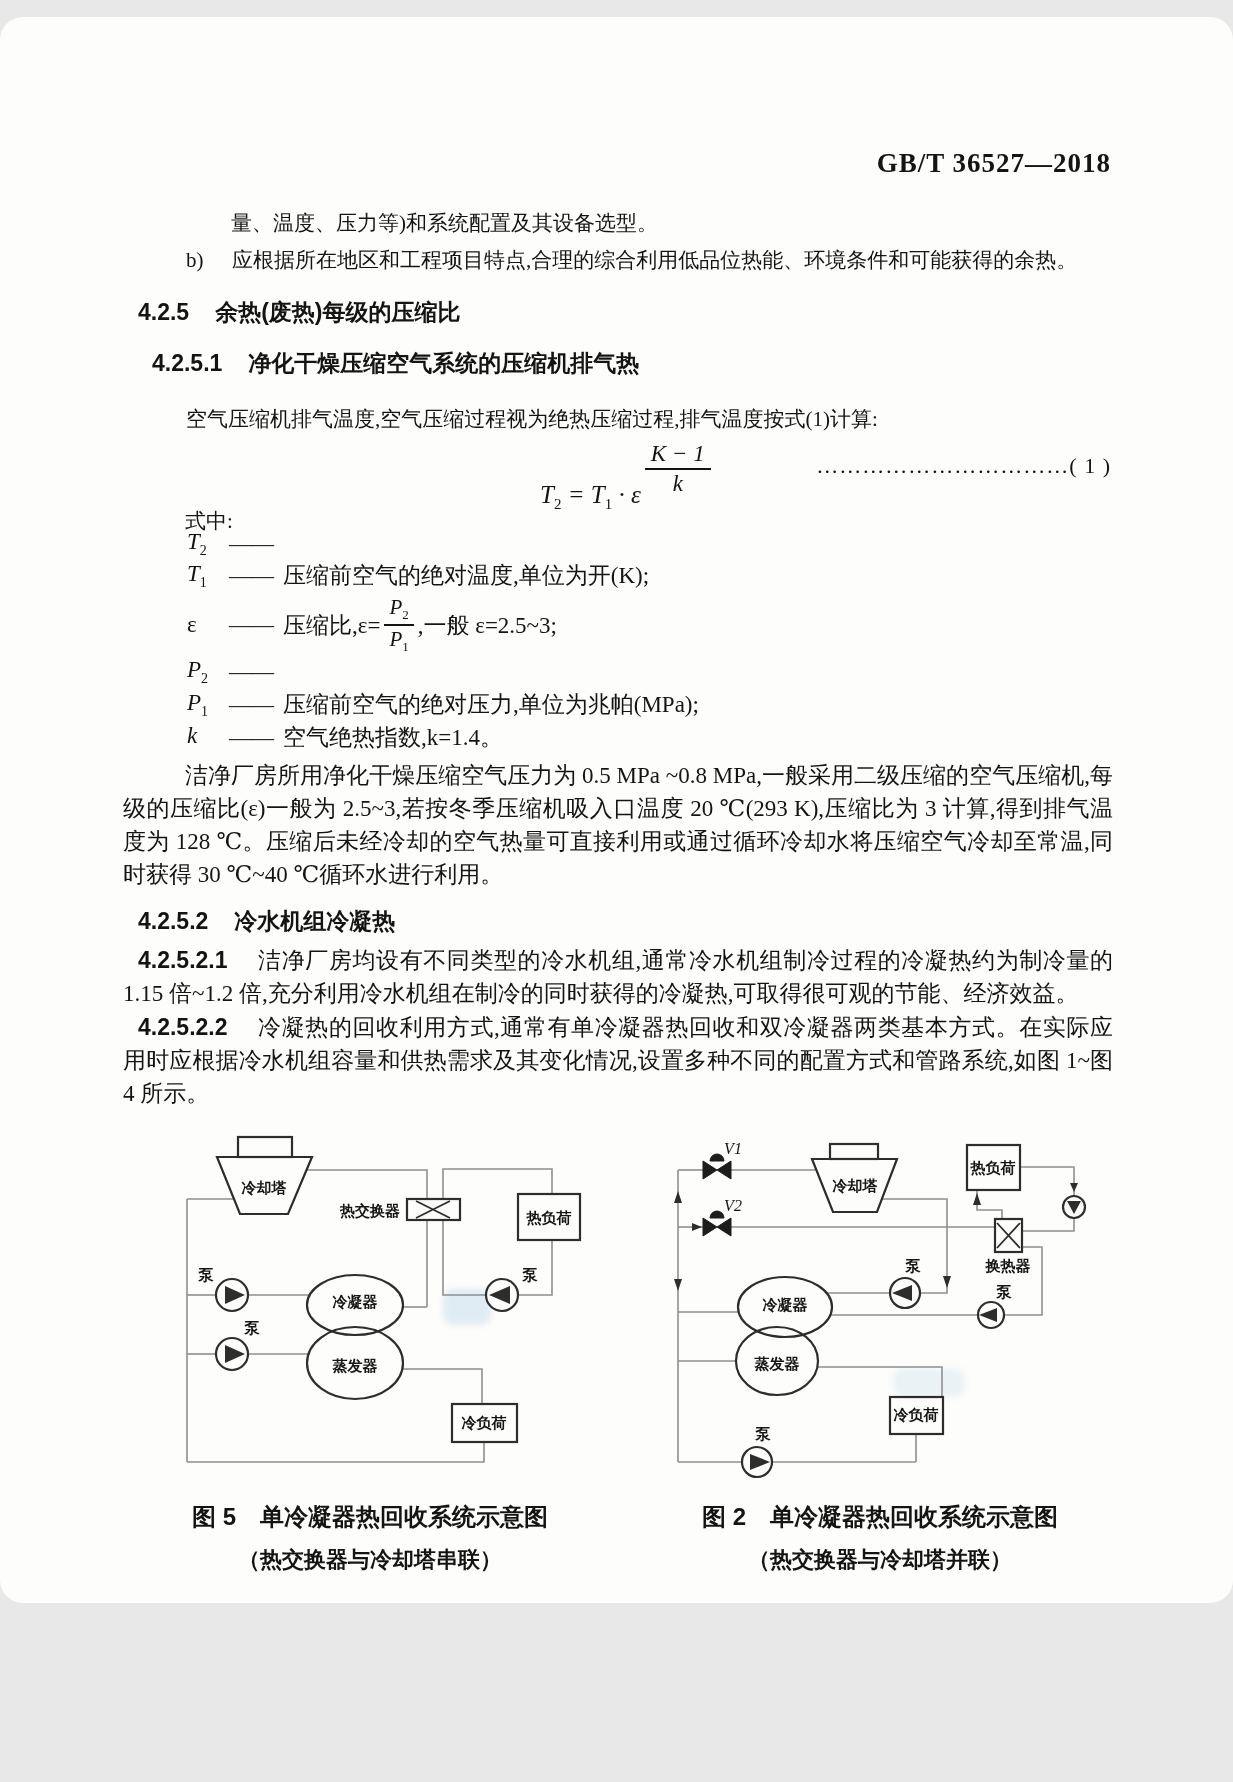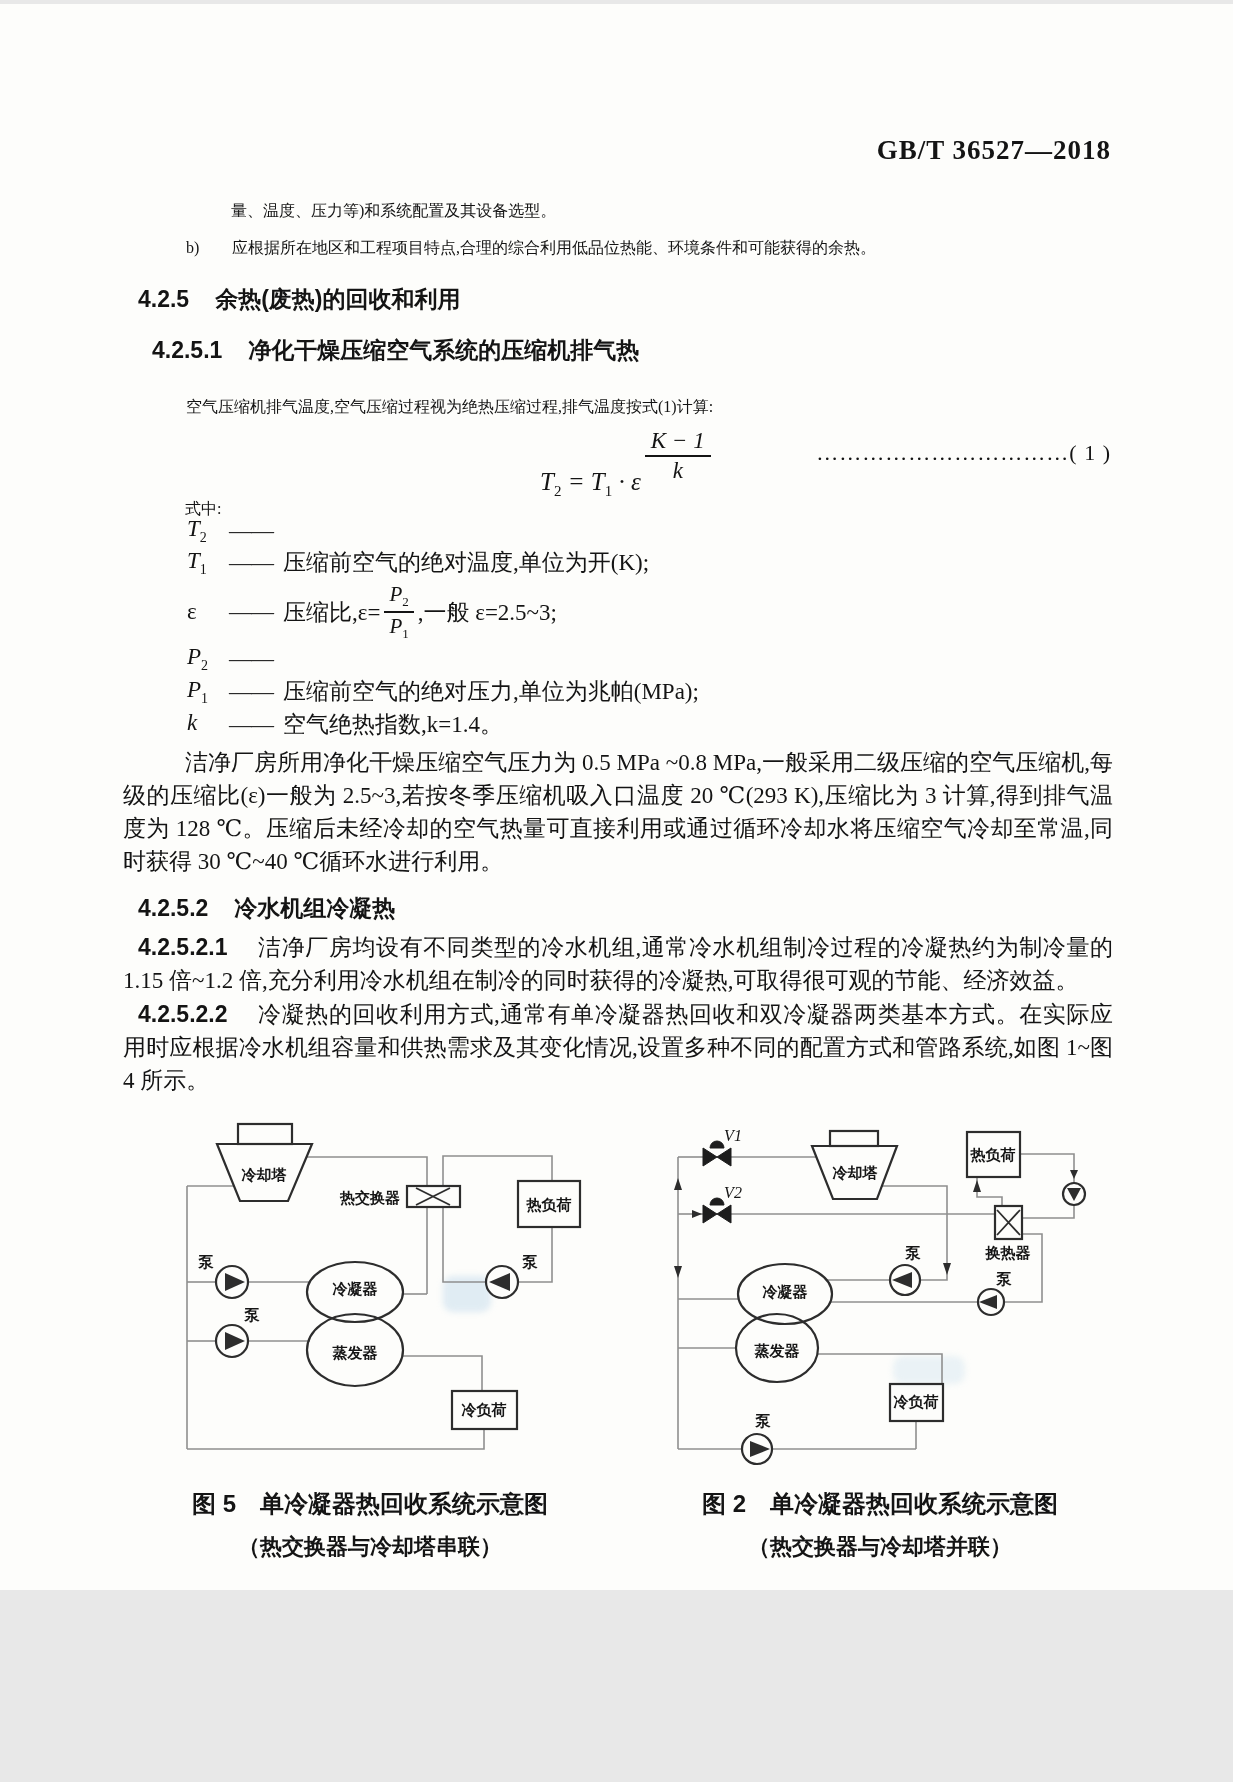--- a/index.html
+++ b/index.html
@@ -1,23 +1,23 @@
 <!DOCTYPE html>
 <html><head>
 <meta charset="utf-8">
 <style>
   html,body{margin:0;padding:0;background:#e8e8e8;}
   .page{
-    position:relative;width:1233px;height:1586px;margin:4px auto;
+    position:relative;width:1233px;height:1586px;margin:17px auto;
     background:#fdfdfb;overflow:hidden;
-    font-family:"Liberation Serif","DejaVu Serif",serif;color:#141414;
+    font-family:"Liberation Serif","DejaVu Serif",serif;color:#141414;border-radius:23px;
   }
   .abs{position:absolute;}
   .hdr{font:bold 27px "Liberation Serif",serif;letter-spacing:1px;}
-  .body-txt{font-size:16px;line-height:33px;}
+  .body-txt{font-size:21px;line-height:33px;}
   .heading{font:bold 23px "Liberation Sans","DejaVu Sans",sans-serif;}
   .heading .num{margin-right:26px;text-align:center;}
   .para{font-size:23px;line-height:33px;text-align:justify;}
   .pnum{font:bold 23px "Liberation Sans","DejaVu Sans",sans-serif;margin-right:30px;}
   .itm-lbl{display:inline-block;width:46px;}
   .formula{font-style:italic;font-size:25px;}
   .formula sub{font-size:15px;font-style:normal;}
   .supfrac{display:inline-block;vertical-align:12px;text-align:center;font-size:23px;margin-left:4px;}
   .supfrac .nm{display:block;padding:0 6px 1px 6px;}
   .supfrac .dn{display:block;border-top:2px solid #141414;padding:1px 6px 0 6px;}
@@ -53,21 +53,21 @@
   <div class="abs smudge" style="left:893px;top:1352px;width:72px;height:28px;background:rgba(186,214,234,0.28);"></div>
 
   <div class="abs hdr" style="top:131px;right:122px;">GB/T 36527—2018</div>
 
   <div class="abs body-txt" style="left:231px;top:190px;">量、温度、压力等)和系统配置及其设备选型。</div>
   <div class="abs body-txt" style="left:186px;top:227px;width:930px;">
     <span class="itm-lbl">b)</span><span>应根据所在地区和工程项目特点,合理的综合利用低品位热能、环境条件和可能获得的余热。</span>
   </div>
 
   <div class="abs heading" style="left:138px;top:280px;">
-    <span class="num">4.2.5</span><span>余热(废热)的回收和利用</span>
+    <span class="num">4.2.5</span><span>余热(废热)每级的压缩比</span>
   </div>
 
   <div class="abs heading" style="left:152px;top:331px;">
     <span class="num">4.2.5.1</span><span>净化干燥压缩空气系统的压缩机排气热</span>
   </div>
 
   <div class="abs body-txt" style="left:186px;top:386px;">空气压缩机排气温度,空气压缩过程视为绝热压缩过程,排气温度按式(1)计算:</div>
 
   <div class="abs formula" style="left:540px;top:424px;">
     <span><span>T</span><sub>2</sub></span>

